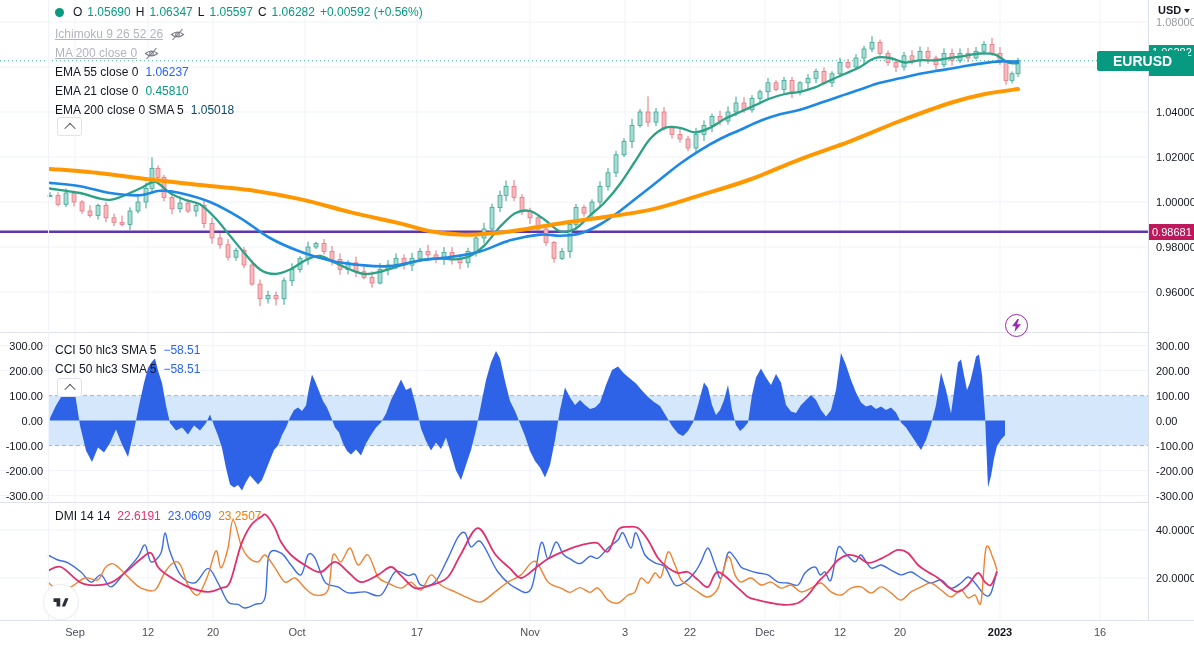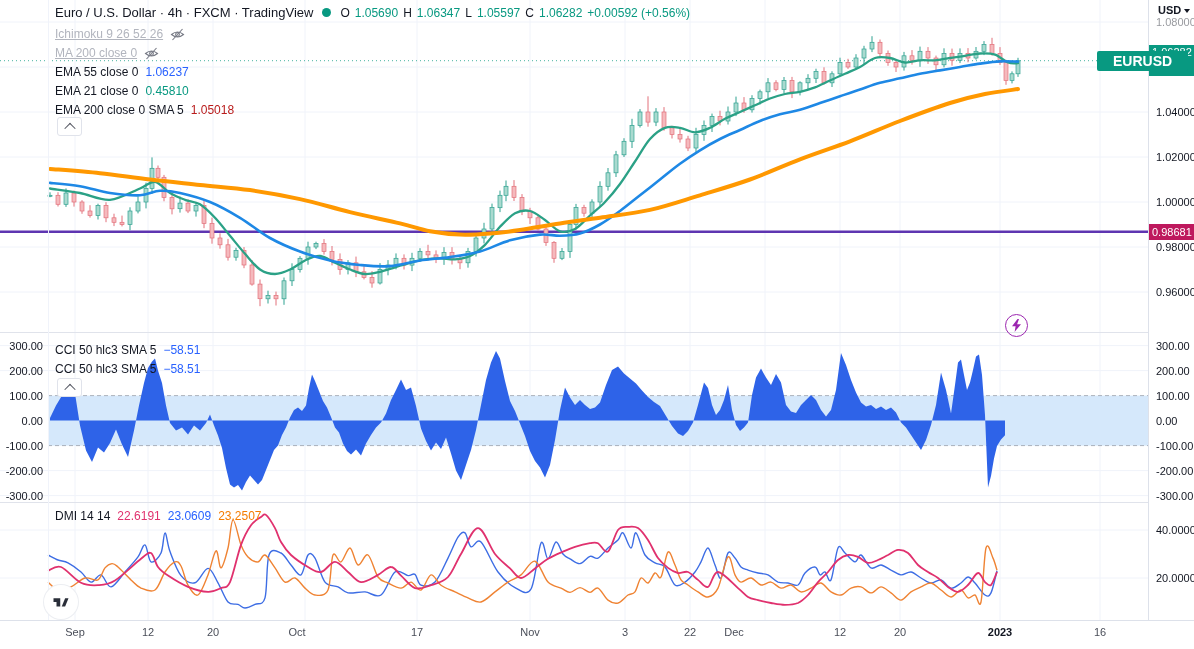--- a/index.html
+++ b/index.html
@@ -364,21 +364,20 @@
       <path d="M48.0 53.0C49.7 53.8,54.7 56.7,58.0 58.0C61.3 59.3,64.2 58.9,68.0 60.9C71.8 62.9,77.2 66.8,81.0 70.0C84.8 73.2,87.7 79.6,91.0 80.1C94.3 80.6,97.7 72.1,101.0 72.9C104.3 73.7,107.0 85.4,111.0 84.9C115.0 84.4,120.5 75.0,125.0 70.0C129.5 65.0,134.7 59.4,138.0 54.9C141.3 50.4,142.8 42.0,145.0 42.9C147.2 43.7,148.3 58.6,151.0 59.9C153.7 61.3,158.7 55.9,161.0 51.0C163.3 46.2,163.5 31.1,165.0 30.9C166.5 30.6,167.3 42.5,170.0 49.6C172.7 56.7,176.8 68.4,181.0 73.6C185.2 78.8,190.5 82.0,195.0 80.8C199.5 79.6,204.2 66.4,208.0 66.4C211.8 66.4,214.7 75.2,218.0 80.8C221.3 86.4,224.7 96.4,228.0 100.0C231.3 103.6,235.2 101.4,238.0 102.4C240.8 103.4,242.2 106.0,245.0 106.0C247.8 106.0,251.7 104.1,255.0 102.4C258.3 100.7,262.7 104.2,265.0 95.9C267.3 87.7,266.3 60.4,269.0 53.0C271.7 45.5,277.3 49.4,281.0 51.0C284.7 52.7,287.7 59.4,291.0 63.0C294.3 66.7,298.2 74.6,301.0 72.9C303.8 71.2,305.7 55.8,308.0 53.0C310.3 50.2,312.2 51.6,315.0 56.1C317.8 60.6,321.2 75.3,325.0 80.1C328.8 84.9,334.2 83.1,338.0 84.9C341.8 86.7,343.5 90.0,348.0 90.9C352.5 91.7,359.5 89.6,365.0 89.9C370.5 90.3,376.0 96.4,381.0 93.0C386.0 89.7,390.5 73.2,395.0 70.0C399.5 66.8,404.7 73.2,408.0 73.6C411.3 74.0,412.8 70.8,415.0 72.4C417.2 74.0,417.7 81.9,421.0 83.2C424.3 84.5,430.5 84.6,435.0 80.1C439.5 75.6,444.2 63.6,448.0 56.1C451.8 48.6,455.2 39.4,458.0 35.2C460.8 31.0,462.8 29.3,465.0 30.9C467.2 32.5,468.3 43.3,471.0 44.8C473.7 46.3,476.5 35.8,481.0 40.0C485.5 44.2,492.3 62.4,498.0 70.0C503.7 77.6,509.5 82.8,515.0 85.6C520.5 88.4,526.7 94.5,531.0 87.0C535.3 79.6,538.2 46.0,541.0 41.0C543.8 35.9,545.5 57.0,548.0 56.8C550.5 56.6,553.5 40.8,556.0 40.0C558.5 39.2,560.7 49.2,563.0 52.0C565.3 54.8,567.2 55.2,570.0 56.8C572.8 58.4,576.7 62.0,580.0 61.6C583.3 61.2,587.0 55.3,590.0 54.4C593.0 53.5,595.0 57.5,598.0 56.1C601.0 54.7,604.7 49.0,608.0 46.0C611.3 43.0,615.5 40.6,618.0 38.1C620.5 35.6,620.8 29.6,623.0 30.9C625.2 32.2,628.8 46.0,631.0 46.0C633.2 46.0,633.7 29.7,636.0 30.9C638.3 32.0,641.8 48.0,645.0 53.0C648.2 58.0,651.7 58.9,655.0 60.9C658.3 62.9,661.7 61.3,665.0 65.0C668.3 68.6,671.7 80.4,675.0 83.0C678.3 85.5,681.7 82.2,685.0 80.1C688.3 77.9,692.3 73.4,695.0 70.0C697.7 66.6,698.8 63.9,701.0 59.9C703.2 55.9,705.7 45.5,708.0 46.0C710.3 46.5,712.8 58.0,715.0 63.0C717.2 68.0,718.8 78.0,721.0 76.0C723.2 74.0,725.7 54.4,728.0 51.0C730.3 47.7,732.8 53.8,735.0 56.1C737.2 58.4,738.8 63.0,741.0 65.0C743.2 67.0,745.2 67.1,748.0 68.1C750.8 69.1,754.7 70.2,758.0 71.0C761.3 71.8,764.7 71.4,768.0 72.9C771.3 74.4,774.7 78.7,778.0 80.1C781.3 81.4,784.7 80.6,788.0 81.0C791.3 81.5,795.2 84.6,798.0 83.0C800.8 81.3,802.2 74.0,805.0 71.0C807.8 68.0,812.5 64.6,815.0 65.0C817.5 65.3,818.3 72.0,820.0 72.9C821.7 73.7,823.2 69.2,825.0 70.0C826.8 70.8,828.8 81.9,831.0 77.9C833.2 73.9,835.7 50.5,838.0 46.0C840.3 41.5,842.2 48.7,845.0 51.0C847.8 53.4,852.3 59.6,855.0 59.9C857.7 60.2,858.3 52.0,861.0 53.0C863.7 54.0,867.7 64.2,871.0 65.9C874.3 67.6,877.7 62.7,881.0 63.0C884.3 63.4,887.7 66.4,891.0 68.1C894.3 69.7,897.7 72.6,901.0 72.9C904.3 73.2,907.7 69.5,911.0 70.0C914.3 70.5,917.7 74.2,921.0 76.0C924.3 77.8,927.7 80.7,931.0 81.0C934.3 81.4,937.7 77.1,941.0 77.9C944.3 78.8,947.7 85.6,951.0 86.1C954.3 86.6,958.2 82.9,961.0 81.0C963.8 79.2,965.7 75.0,968.0 75.0C970.3 75.0,972.2 78.0,975.0 81.0C977.8 84.0,982.3 91.4,985.0 93.0C987.7 94.7,989.0 94.9,991.0 90.9C993.0 86.8,996.0 72.4,997.0 68.7" fill="none" stroke="#3d6de4" stroke-width="1.4"></path>
       <path d="M48.0 80.1C49.7 81.4,54.2 87.2,58.0 88.0C61.8 88.8,66.5 86.9,71.0 84.9C75.5 82.9,80.5 77.2,85.0 76.0C89.5 74.8,94.7 79.6,98.0 77.9C101.3 76.2,102.7 68.6,105.0 65.9C107.3 63.2,109.8 61.8,112.0 61.6C114.2 61.4,114.8 62.2,118.0 65.0C121.2 67.7,127.2 74.4,131.0 77.9C134.8 81.4,137.0 84.4,141.0 86.1C145.0 87.8,151.0 90.7,155.0 88.0C159.0 85.3,161.7 74.7,165.0 70.0C168.3 65.3,172.3 60.9,175.0 59.9C177.7 58.9,178.8 60.1,181.0 64.0C183.2 67.9,185.2 78.4,188.0 83.2C190.8 88.0,194.7 94.8,198.0 93.0C201.3 91.3,205.0 80.2,208.0 72.9C211.0 65.5,213.8 50.0,216.0 48.9C218.2 47.7,219.0 66.4,221.0 65.9C223.0 65.4,226.0 54.0,228.0 46.0C230.0 38.0,230.8 18.4,233.0 17.9C235.2 17.4,238.5 36.7,241.0 42.9C243.5 49.0,245.2 52.0,248.0 54.9C250.8 57.7,255.2 60.2,258.0 59.9C260.8 59.6,262.2 52.0,265.0 53.0C267.8 54.0,271.7 61.4,275.0 65.9C278.3 70.4,281.7 78.4,285.0 80.1C288.3 81.8,291.7 75.0,295.0 76.0C298.3 77.0,301.7 83.2,305.0 86.1C308.3 88.9,311.2 92.7,315.0 93.0C318.8 93.4,325.0 94.7,328.0 88.0C331.0 81.3,330.8 57.6,333.0 53.0C335.2 48.3,338.2 61.1,341.0 59.9C343.8 58.8,347.2 45.5,350.0 46.0C352.8 46.5,355.0 61.9,358.0 63.0C361.0 64.2,364.7 51.0,368.0 53.0C371.3 55.0,374.7 70.4,378.0 75.0C381.3 79.7,384.2 79.2,388.0 81.0C391.8 82.9,397.2 86.2,401.0 86.1C404.8 85.9,407.7 79.8,411.0 80.1C414.3 80.4,417.7 89.2,421.0 88.0C424.3 86.8,427.7 73.7,431.0 72.9C434.3 72.1,437.0 80.4,441.0 83.2C445.0 86.0,450.5 87.8,455.0 89.9C459.5 92.0,463.7 94.2,468.0 95.9C472.3 97.6,476.5 101.0,481.0 100.0C485.5 99.0,490.5 93.2,495.0 89.9C499.5 86.6,503.7 82.9,508.0 80.1C512.3 77.2,516.5 76.4,521.0 72.9C525.5 69.4,530.5 58.0,535.0 59.2C539.5 60.4,543.7 75.6,548.0 80.1C552.3 84.6,557.3 84.4,561.0 86.1C564.7 87.8,566.8 90.5,570.0 90.4C573.2 90.3,576.7 85.6,580.0 85.6C583.3 85.6,587.0 90.3,590.0 90.4C593.0 90.5,595.0 84.8,598.0 86.1C601.0 87.4,604.7 95.6,608.0 98.1C611.3 100.6,614.7 101.8,618.0 101.0C621.3 100.1,625.2 94.9,628.0 93.0C630.8 91.2,632.8 92.8,635.0 89.9C637.2 87.1,638.8 77.5,641.0 76.0C643.2 74.5,645.7 81.9,648.0 81.0C650.3 80.2,652.8 72.0,655.0 71.0C657.2 70.0,658.8 78.5,661.0 75.0C663.2 71.6,665.7 52.1,668.0 50.1C670.3 48.1,672.8 58.4,675.0 63.0C677.2 67.7,678.8 74.6,681.0 77.9C683.2 81.2,685.2 81.0,688.0 83.0C690.8 85.0,694.7 87.9,698.0 89.9C701.3 91.9,704.7 95.6,708.0 95.0C711.3 94.3,714.7 92.8,718.0 86.1C721.3 79.4,725.2 57.1,728.0 54.9C730.8 52.7,732.8 68.7,735.0 72.9C737.2 77.1,738.3 79.6,741.0 80.1C743.7 80.6,747.7 75.5,751.0 76.0C754.3 76.5,757.7 82.3,761.0 83.0C764.3 83.6,767.7 79.6,771.0 80.1C774.3 80.6,777.7 85.6,781.0 86.1C784.3 86.6,787.7 82.3,791.0 83.0C794.3 83.6,797.7 89.4,801.0 89.9C804.3 90.4,807.7 87.6,811.0 86.1C814.3 84.6,817.7 80.4,821.0 81.0C824.3 81.7,827.7 87.9,831.0 89.9C834.3 91.9,837.7 93.7,841.0 93.0C844.3 92.4,847.7 87.4,851.0 86.1C854.3 84.7,857.7 84.1,861.0 84.9C864.3 85.7,867.7 90.9,871.0 90.9C874.3 90.9,877.7 84.9,881.0 84.9C884.3 84.9,887.7 88.7,891.0 90.9C894.3 93.1,897.7 98.2,901.0 98.1C904.3 97.9,907.7 92.1,911.0 89.9C914.3 87.7,917.7 86.4,921.0 84.9C924.3 83.4,927.7 80.5,931.0 81.0C934.3 81.6,937.7 85.7,941.0 88.0C944.3 90.3,947.7 95.0,951.0 95.0C954.3 95.0,958.2 87.8,961.0 88.0C963.8 88.2,965.7 95.1,968.0 95.9C970.3 96.8,972.8 92.4,975.0 93.0C977.2 93.7,979.2 107.8,981.0 100.0C982.8 92.2,984.0 53.3,986.0 46.0C988.0 38.7,991.2 52.4,993.0 56.1C994.8 59.8,996.3 66.2,997.0 68.2" fill="none" stroke="#ef8333" stroke-width="1.4"></path>
       <path d="M48.0 68.8C50.2 68.2,55.5 63.0,61.0 65.0C66.5 67.0,74.8 77.8,81.0 80.8C87.2 83.8,92.3 83.6,98.0 83.2C103.7 82.8,107.8 82.8,115.0 78.4C122.2 74.0,135.0 61.4,141.0 56.8C147.0 52.2,148.2 49.7,151.0 51.0C153.8 52.4,155.2 61.2,158.0 65.0C160.8 68.7,163.0 70.3,168.0 73.6C173.0 76.9,181.3 82.2,188.0 84.9C194.7 87.6,202.5 89.7,208.0 89.9C213.5 90.1,217.3 87.7,221.0 86.1C224.7 84.4,226.7 87.3,230.0 80.1C233.3 72.9,237.5 52.4,241.0 42.9C244.5 33.4,247.7 27.8,251.0 23.2C254.3 18.6,258.5 16.8,261.0 15.0C263.5 13.3,263.7 11.0,266.0 12.9C268.3 14.7,272.5 21.6,275.0 26.1C277.5 30.6,278.3 35.5,281.0 40.0C283.7 44.5,286.5 48.8,291.0 53.0C295.5 57.1,303.0 62.1,308.0 65.0C313.0 67.8,316.5 70.8,321.0 70.0C325.5 69.2,330.5 59.9,335.0 59.9C339.5 59.9,343.7 66.6,348.0 70.0C352.3 73.4,356.0 79.6,361.0 80.1C366.0 80.6,373.0 75.4,378.0 72.9C383.0 70.4,387.2 64.8,391.0 65.0C394.8 65.1,397.0 70.1,401.0 73.6C405.0 77.1,410.0 84.5,415.0 86.1C420.0 87.7,425.5 85.0,431.0 83.2C436.5 81.4,443.0 80.2,448.0 75.0C453.0 69.8,456.0 60.2,461.0 52.0C466.0 43.8,472.3 26.1,478.0 26.1C483.7 26.1,489.7 45.3,495.0 52.0C500.3 58.7,505.7 62.4,510.0 66.4C514.3 70.4,516.8 76.0,521.0 76.0C525.2 76.0,530.5 69.6,535.0 66.4C539.5 63.2,543.3 59.6,548.0 56.8C552.7 54.0,558.5 51.6,563.0 49.6C567.5 47.6,570.5 46.2,575.0 44.8C579.5 43.4,586.2 41.8,590.0 41.2C593.8 40.6,595.0 39.8,598.0 41.2C601.0 42.6,604.7 51.8,608.0 49.6C611.3 47.4,614.7 32.1,618.0 28.0C621.3 23.9,624.7 25.2,628.0 24.9C631.3 24.6,634.7 23.9,638.0 26.1C641.3 28.3,644.7 33.1,648.0 38.1C651.3 43.1,654.7 51.4,658.0 56.1C661.3 60.7,664.7 63.4,668.0 65.9C671.3 68.4,674.7 70.3,678.0 71.0C681.3 71.6,684.7 68.8,688.0 70.0C691.3 71.2,694.7 75.4,698.0 77.9C701.3 80.4,704.7 86.2,708.0 84.9C711.3 83.6,713.0 69.8,718.0 70.0C723.0 70.2,733.0 81.9,738.0 86.1C743.0 90.2,744.7 93.0,748.0 95.0C751.3 97.0,754.2 97.1,758.0 98.1C761.8 99.1,766.5 100.2,771.0 101.0C775.5 101.8,780.5 102.9,785.0 102.9C789.5 102.9,794.2 102.6,798.0 101.0C801.8 99.3,804.7 96.5,808.0 93.0C811.3 89.6,814.7 83.9,818.0 80.1C821.3 76.2,824.7 73.7,828.0 70.0C831.3 66.3,834.7 60.8,838.0 58.0C841.3 55.2,844.7 53.5,848.0 53.0C851.3 52.4,854.7 53.6,858.0 54.9C861.3 56.2,864.7 60.4,868.0 60.9C871.3 61.4,874.7 59.3,878.0 58.0C881.3 56.7,884.7 54.6,888.0 53.0C891.3 51.3,894.7 48.2,898.0 47.9C901.3 47.6,904.7 48.5,908.0 51.0C911.3 53.6,914.7 59.9,918.0 63.0C921.3 66.2,924.7 67.8,928.0 70.0C931.3 72.2,934.7 73.5,938.0 76.0C941.3 78.5,944.7 82.6,948.0 84.9C951.3 87.2,954.7 90.2,958.0 89.9C961.3 89.6,964.7 86.1,968.0 83.0C971.3 79.8,975.2 71.4,978.0 71.0C980.8 70.5,982.8 78.1,985.0 80.1C987.2 82.1,989.0 84.7,991.0 83.0C993.0 81.2,996.0 72.0,997.0 69.8" fill="none" stroke="#e0316e" stroke-width="1.8"></path>
     </svg>
 
 <div class="pane-divider" style="top:332px"></div>
 <div class="pane-divider" style="top:502px"></div>
 <div class="gutter-line"></div>
 
 <div class="title-row">
-  <span>Euro / U.S. Dollar · 4h · FXCM · TradingView</span>
   <span class="dot"></span>
   <span class="ohlc">
     <span class="lt">O</span>
         <span class="num">1.05690</span>
     <span class="lt">H</span>
         <span class="num">1.06347</span>
     <span class="lt">L</span>
         <span class="num">1.05597</span>
     <span class="lt">C</span>
         <span class="num">1.06282</span>
@@ -409,21 +408,21 @@
 <div class="legend-row" style="left:55px;top:65px">
   <span>EMA 55 close 0</span>
   <span class="val" style="color:#2962ff">1.06237</span>
 </div>
 <div class="legend-row" style="left:55px;top:84px">
   <span>EMA 21 close 0</span>
   <span class="val" style="color:#089981">0.45810</span>
 </div>
 <div class="legend-row" style="left:55px;top:103px">
   <span>EMA 200 close 0 SMA 5</span>
-  <span class="val" style="color:#b91c1c">1.05018</span>
+  <span class="val" style="color:#0c4a6e">1.05018</span>
 </div>
 <div class="caret-btn" style="left:57px;top:117px">
       <span class="chev"></span>
     </div>
 
 <div class="legend-row" style="left:55px;top:343px">
   <span>CCI 50 hlc3 SMA 5</span>
   <span class="val" style="color:#2962ff">−58.51</span>
 </div>
 <div class="legend-row" style="left:55px;top:362px">
@@ -502,21 +501,21 @@
 <div class="time-axis">
   <div id="time-labels">
         <div class="time-label" style="left: 75px;">Sep</div>
         <div class="time-label" style="left: 148px;">12</div>
         <div class="time-label" style="left: 213px;">20</div>
         <div class="time-label" style="left: 297px;">Oct</div>
         <div class="time-label" style="left: 417px;">17</div>
         <div class="time-label" style="left: 530px;">Nov</div>
         <div class="time-label" style="left: 625px;">3</div>
         <div class="time-label" style="left: 690px;">22</div>
-        <div class="time-label" style="left: 734px;">Dec</div>
+        <div class="time-label" style="left: 765px;">Dec</div>
         <div class="time-label" style="left: 840px;">12</div>
         <div class="time-label" style="left: 900px;">20</div>
         <div class="time-label bold" style="left: 1000px;">2023</div>
         <div class="time-label" style="left: 1100px;">16</div>
       </div>
 
 </div>
 
 </div>
 

